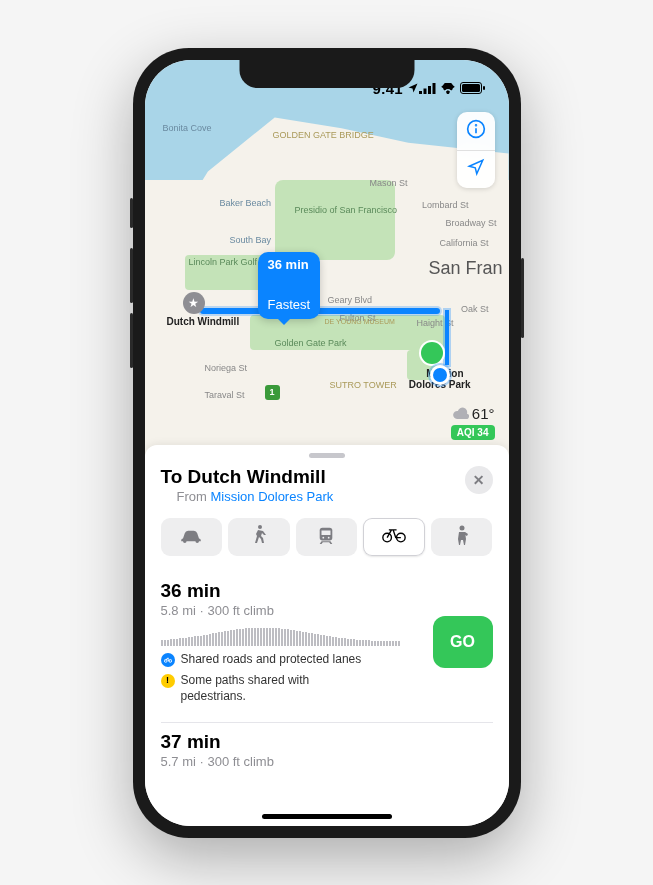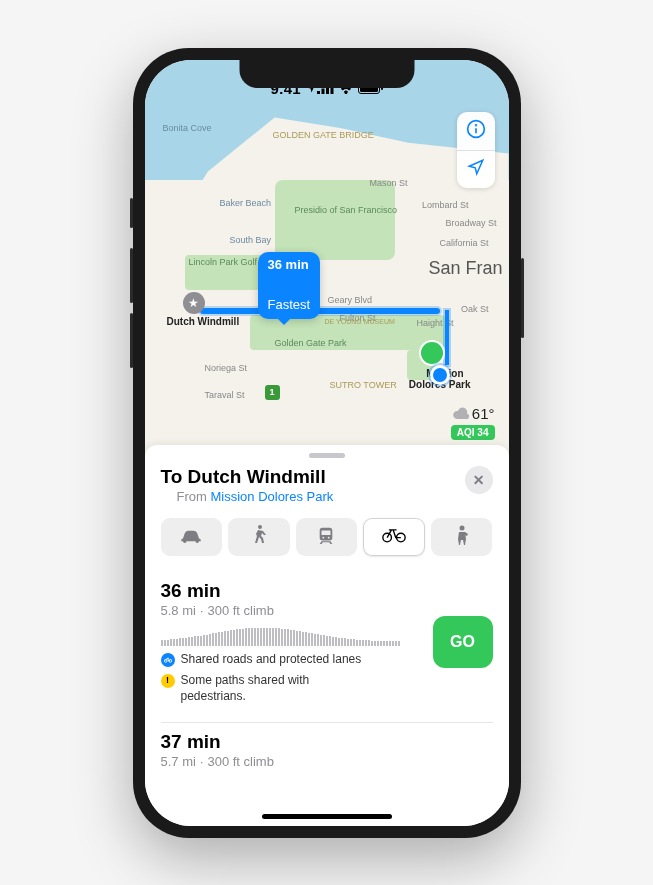--- a/index.html
+++ b/index.html
@@ -36,21 +36,21 @@
   .notch {
     position: absolute; top: 0; left: 50%; transform: translateX(-50%);
     width: 175px; height: 28px;
     background: #1a1a1a;
     border-bottom-left-radius: 18px;
     border-bottom-right-radius: 18px;
     z-index: 50;
   }
   .status-bar {
     position: absolute; top: 0; left: 0; right: 0;
-    height: 44px; display: flex; justify-content: center;
+    height: 44px; display: flex; justify-content: flex-end;
     padding: 14px 24px 0;
     font-weight: 600; font-size: 15px;
     z-index: 40; color:#000;
   }
   .status-left { display:flex; gap:4px; align-items:center; }
   .status-right { display:flex; gap:4px; align-items:center; }
   .map {
     position: absolute; top:0; left:0; right:0; height: 400px;
     background: linear-gradient(180deg, #a9d5e8 0%, #a9d5e8 30%, #f5f2eb 30%, #f5f2eb 100%);
     overflow: hidden;

